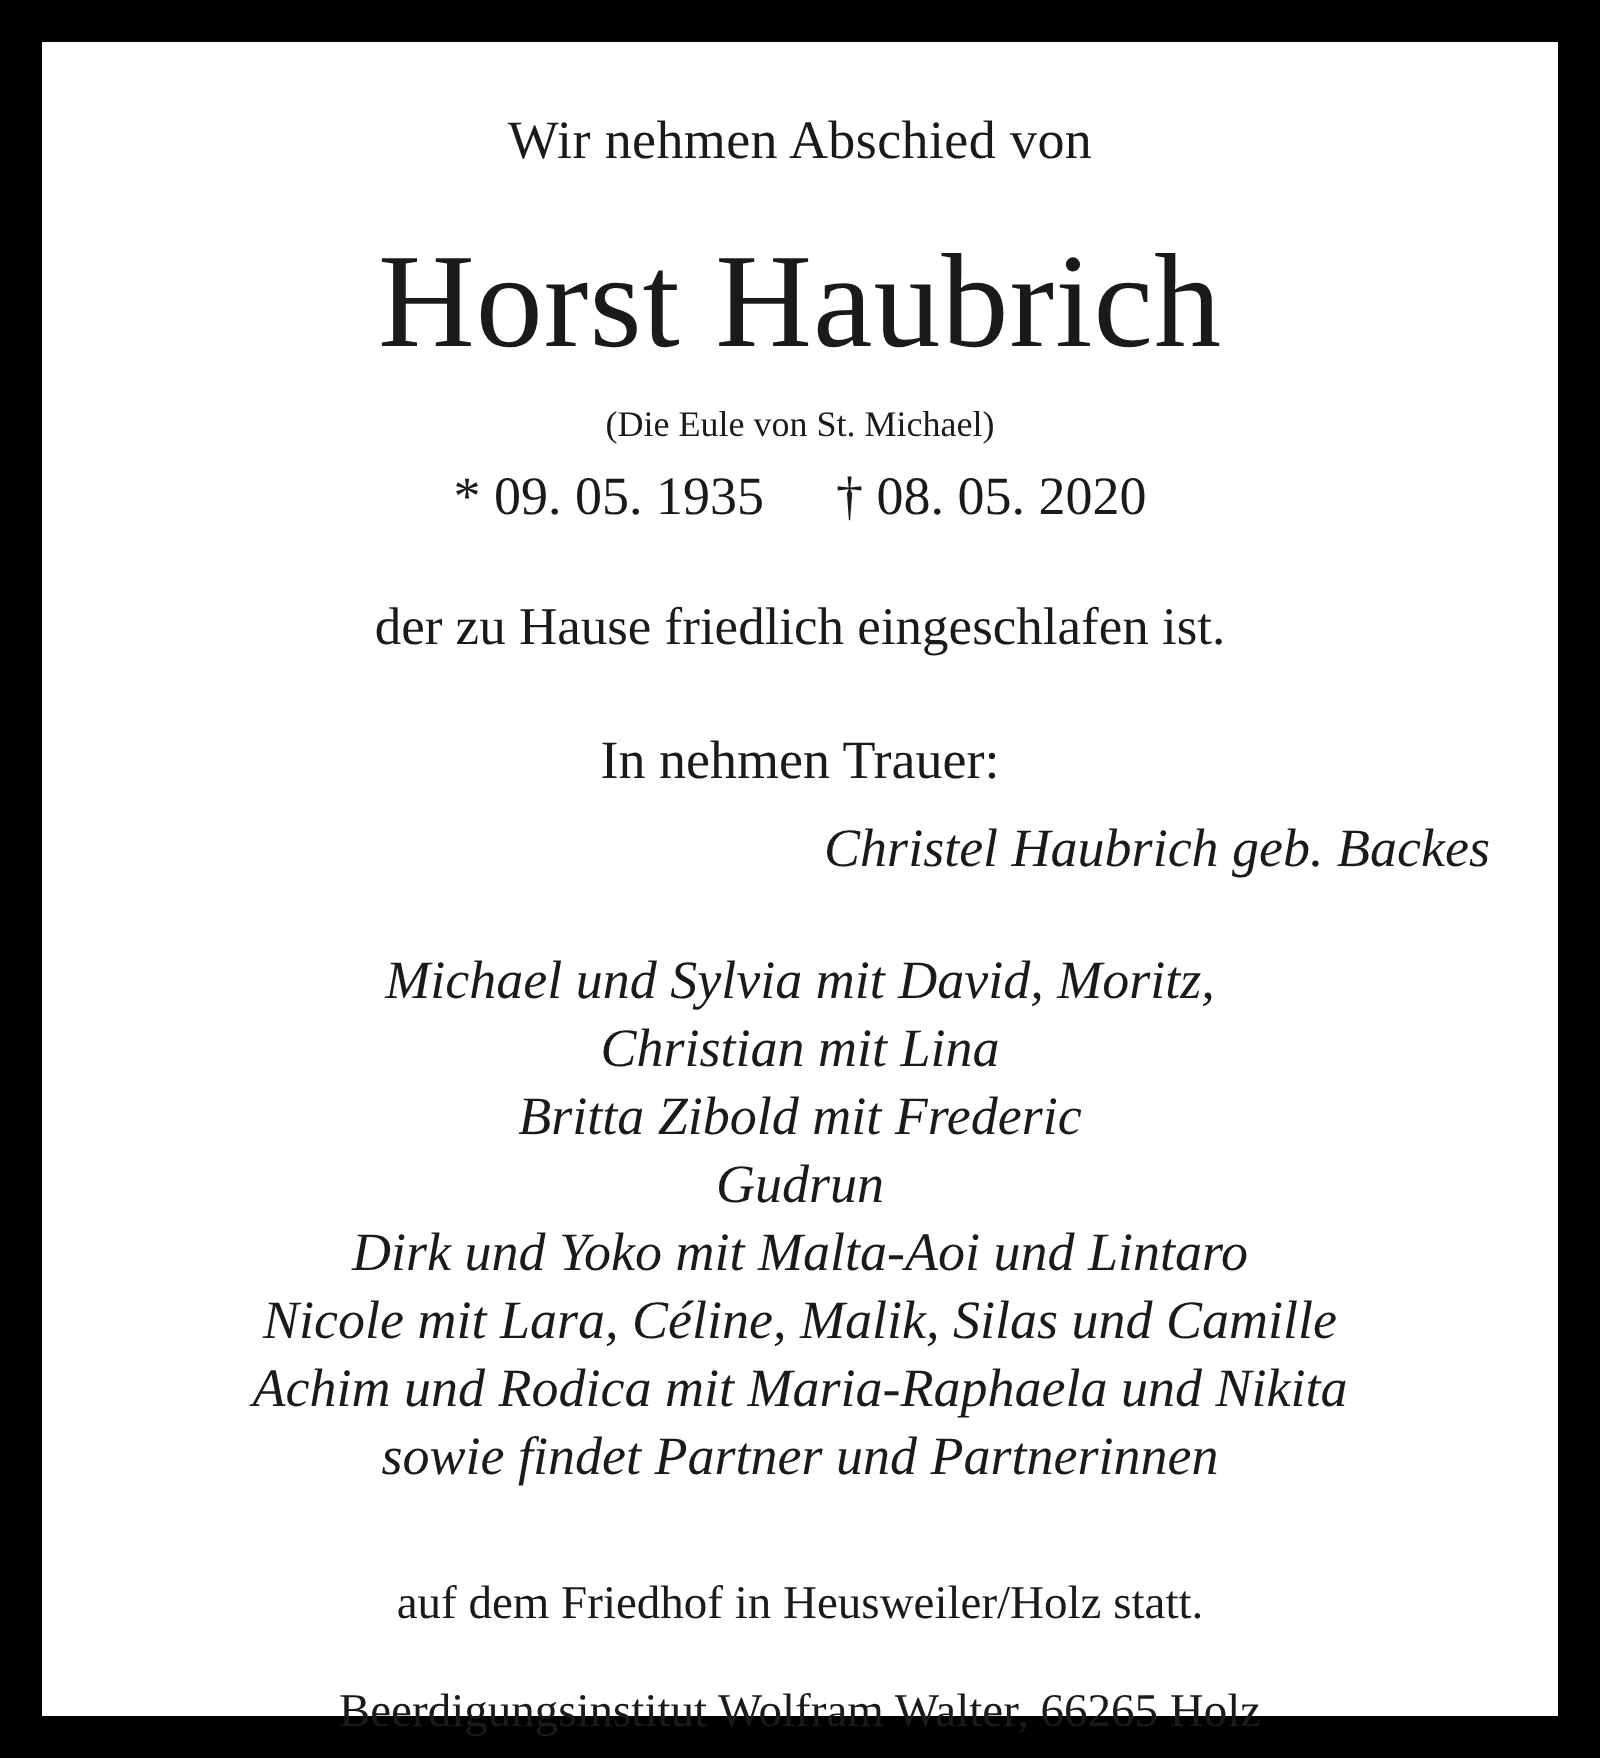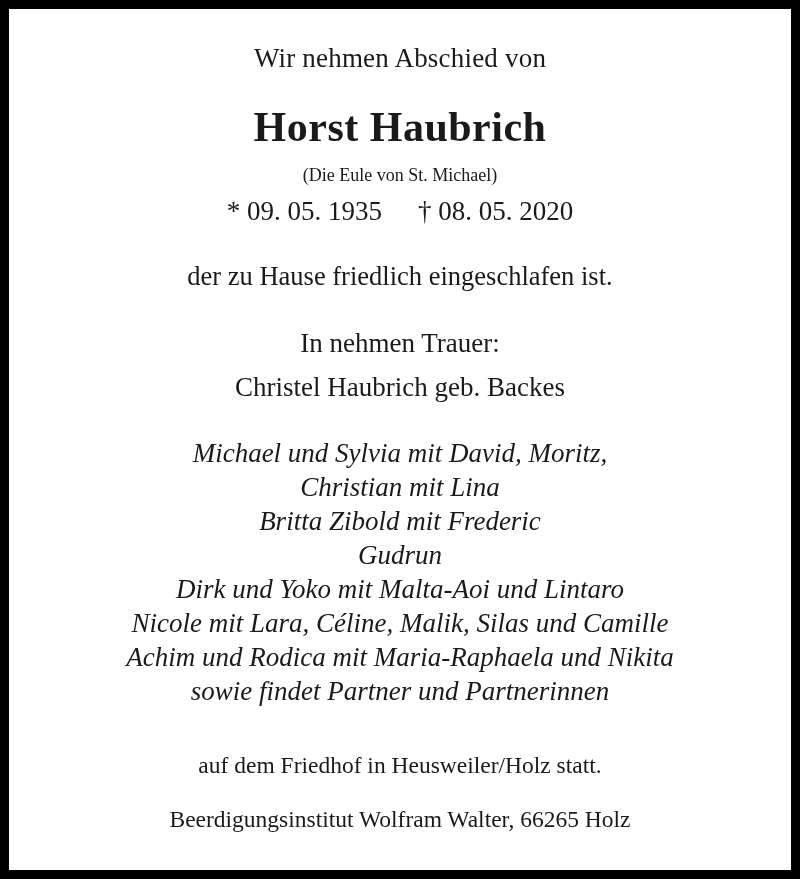--- a/index.html
+++ b/index.html
@@ -15,21 +15,21 @@
     font-family: "Liberation Serif", "DejaVu Serif", serif;
     color: #1a1a1a;
   }
 
   
   .obituary-frame {
     box-sizing: border-box;
     width: 800px;
     height: 879px;
     background: #000000;
-    padding: 9px;
+    padding: 21px;
   }
 
   .obituary-card {
     box-sizing: border-box;
     width: 100%;
     height: 100%;
     background: #ffffff;
     padding: 36px 34px 20px 34px;
     text-align: center;
     display: block;
@@ -41,22 +41,22 @@
   }
 
   
   .intro {
     font-size: 27px;
     letter-spacing: 0.2px;
     margin: 0 0 34px 0;
   }
 
   .deceased-name {
-    font-size: 42px;
-    font-weight: bold;
+    font-size: 67px;
+    font-weight: normal;
     letter-spacing: 0.5px;
     margin: 0 0 18px 0;
     line-height: 1.0;
   }
 
   .nickname {
     font-size: 18px;
     margin: 0 0 14px 0;
   }
 
@@ -75,22 +75,24 @@
     margin: 16px 0 40px 0;
   }
 
   
   .mourning-label {
     font-size: 27px;
     margin: 0 0 17px 0;
   }
 
   .widow-name {
+    font-style: italic;
     font-size: 27px;
     margin: 0 0 35px 0;
+    text-align: right;
   }
 
   
   .family-list {
     margin: 0 0 42px 0;
   }
 
   .family-line {
     font-style: italic;
     font-size: 27px;

